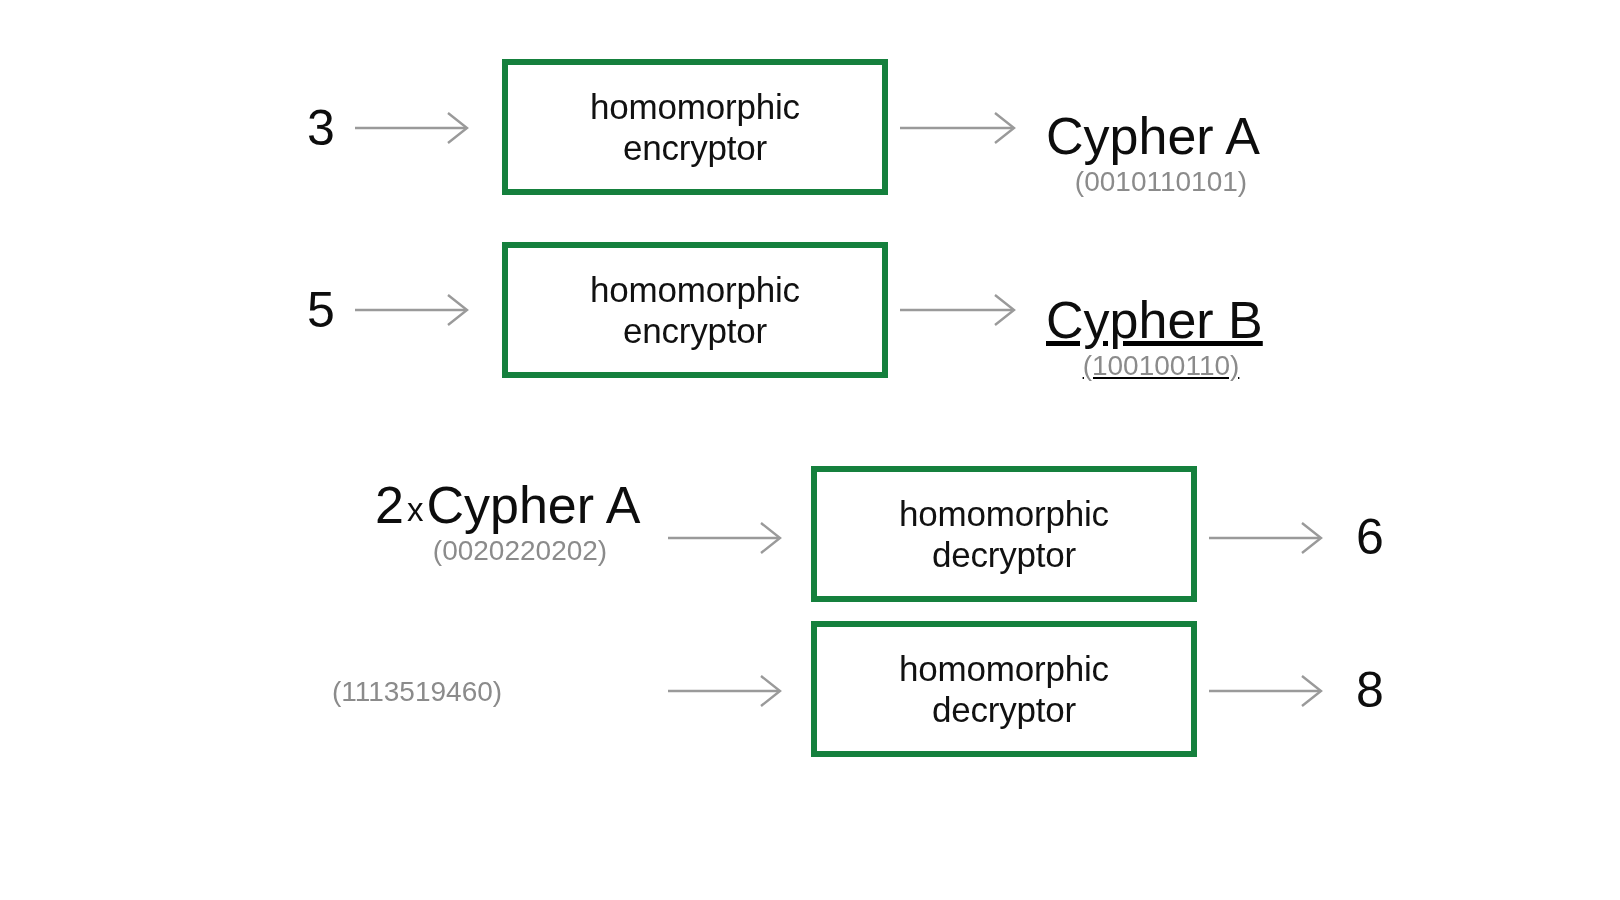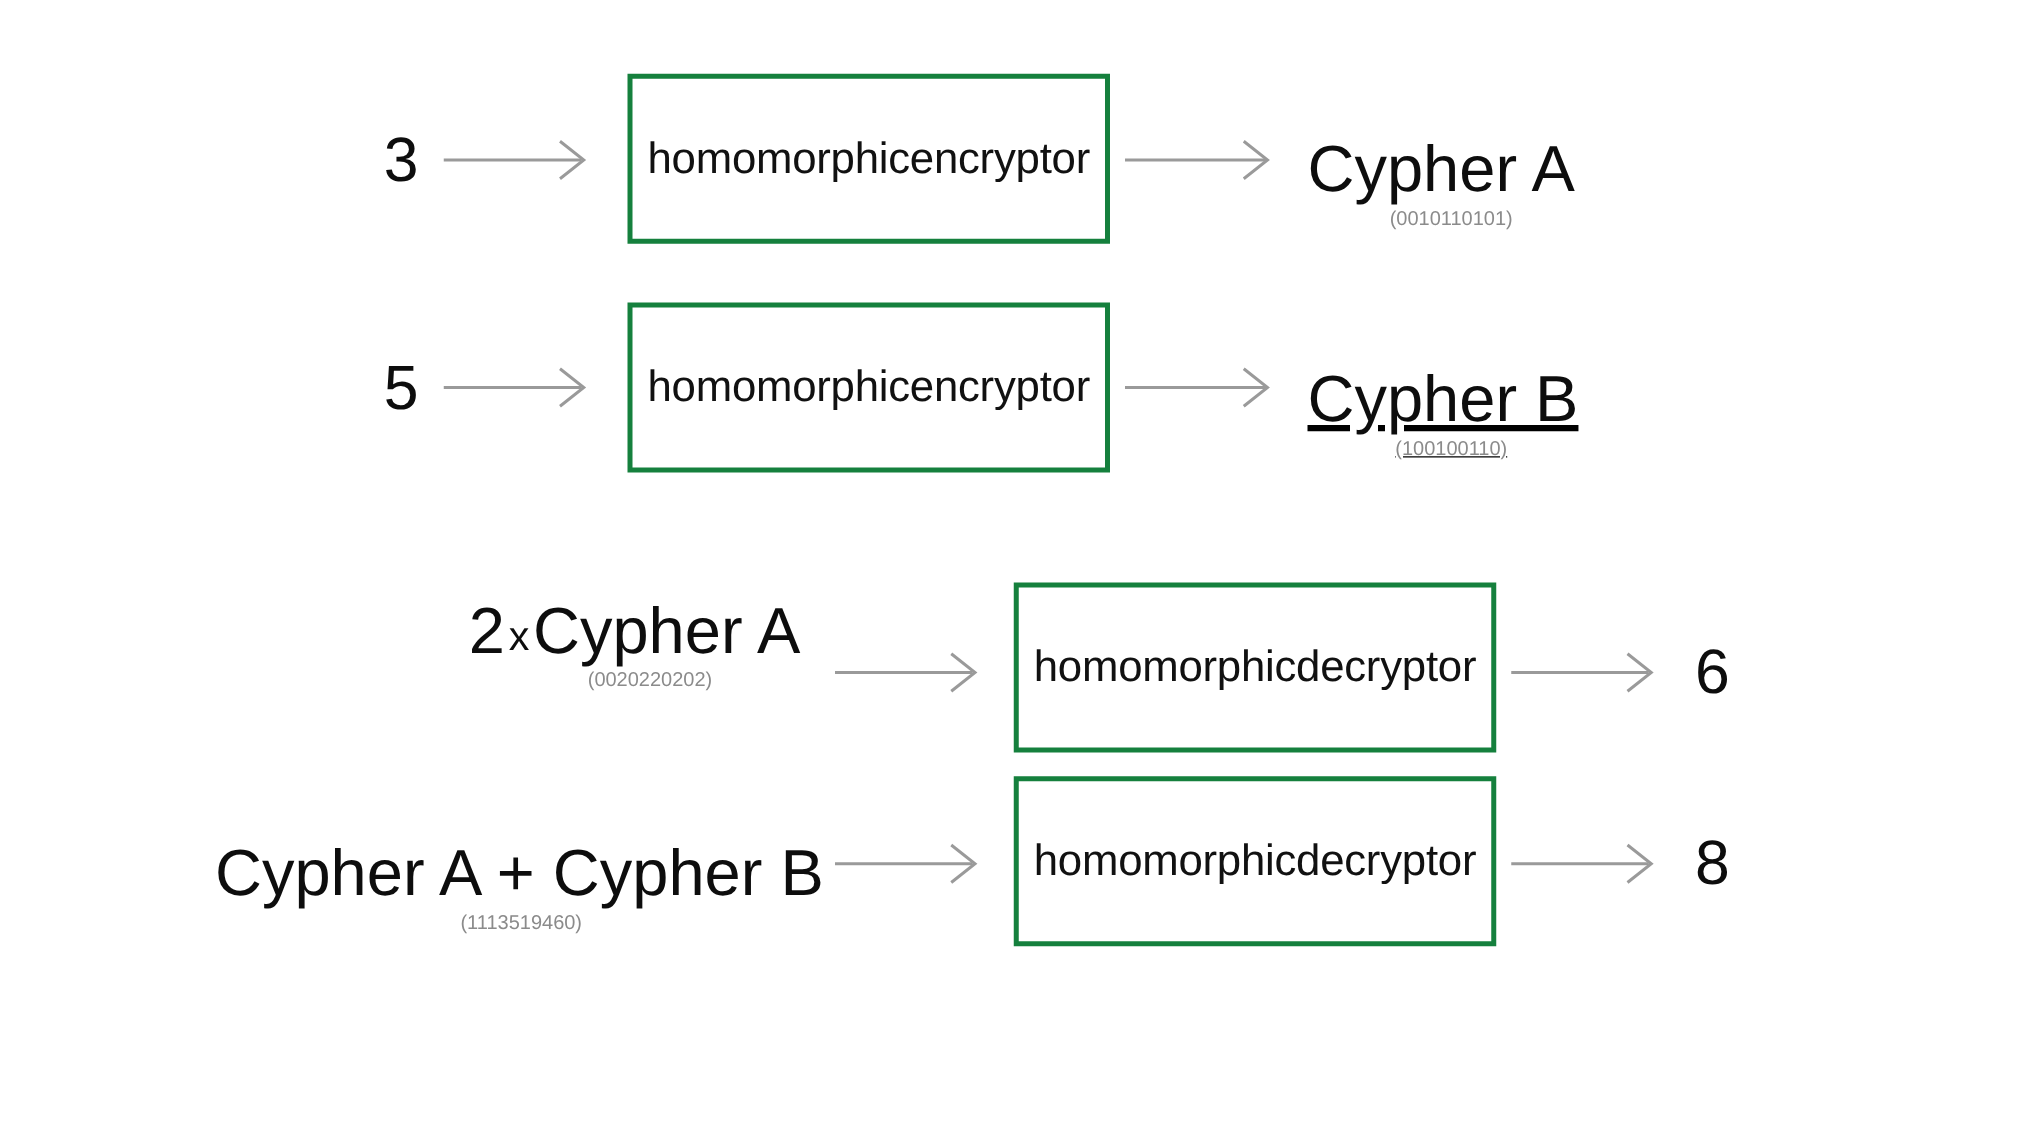--- a/index.html
+++ b/index.html
@@ -13,23 +13,23 @@
     height: 900px;
     background: #ffffff;
     font-family: "Liberation Sans", sans-serif;
     overflow: hidden;
   }
   
   .proc-box {
     position: absolute;
     box-sizing: border-box;
     background: #ffffff;
-    border: 4px solid #15803d;
+    border: 6px solid #15803d;
     display: flex;
-    flex-direction: row;
+    flex-direction: column;
     align-items: center;
     justify-content: center;
     line-height: 1.18;
   }
   .proc-line {
     font-size: 35px;
     color: #111111;
     white-space: nowrap;
     letter-spacing: -0.2px;
   }
@@ -48,21 +48,21 @@
     margin-top: 12px;
   }
   .term-main {
     font-size: 52px;
     color: #0d0d0d;
     line-height: 1.02;
     white-space: nowrap;
   }
   .term-main.left  { text-align: left; }
   .term-sub {
-    font-size: 16px;
+    font-size: 28px;
     color: #8b8b8b;
     line-height: 1.1;
     margin-top: 4px;
     white-space: nowrap;
   }
   .term-sub.center { text-align: center; }
   .mult-op {
     font-size: 33px;
     vertical-align: 2px;
     padding: 0 3px;
@@ -150,21 +150,20 @@
   <div class="arrow" style="left:1209px; top:518px;">
     <svg width="125" height="40" viewBox="0 0 125 40">
       <line x1="0" y1="20" x2="110" y2="20" stroke="#9a9a9a" stroke-width="2.4"></line>
       <polyline points="93,5 112,20 93,35" fill="none" stroke="#9a9a9a" stroke-width="2.4"></polyline>
     </svg>
   </div>
 
   <div class="term-num" style="left:1356px; top:512px;">6</div>
 
   <div class="term-block" style="left:172px; top:661px; width:490px;">
-    <div class="term-main left">Cypher A + Cypher B</div>
     <div class="term-sub center">(1113519460)</div>
   </div>
 
   <div class="arrow" style="left:668px; top:671px;">
     <svg width="125" height="40" viewBox="0 0 125 40">
       <line x1="0" y1="20" x2="110" y2="20" stroke="#9a9a9a" stroke-width="2.4"></line>
       <polyline points="93,5 112,20 93,35" fill="none" stroke="#9a9a9a" stroke-width="2.4"></polyline>
     </svg>
   </div>
 

